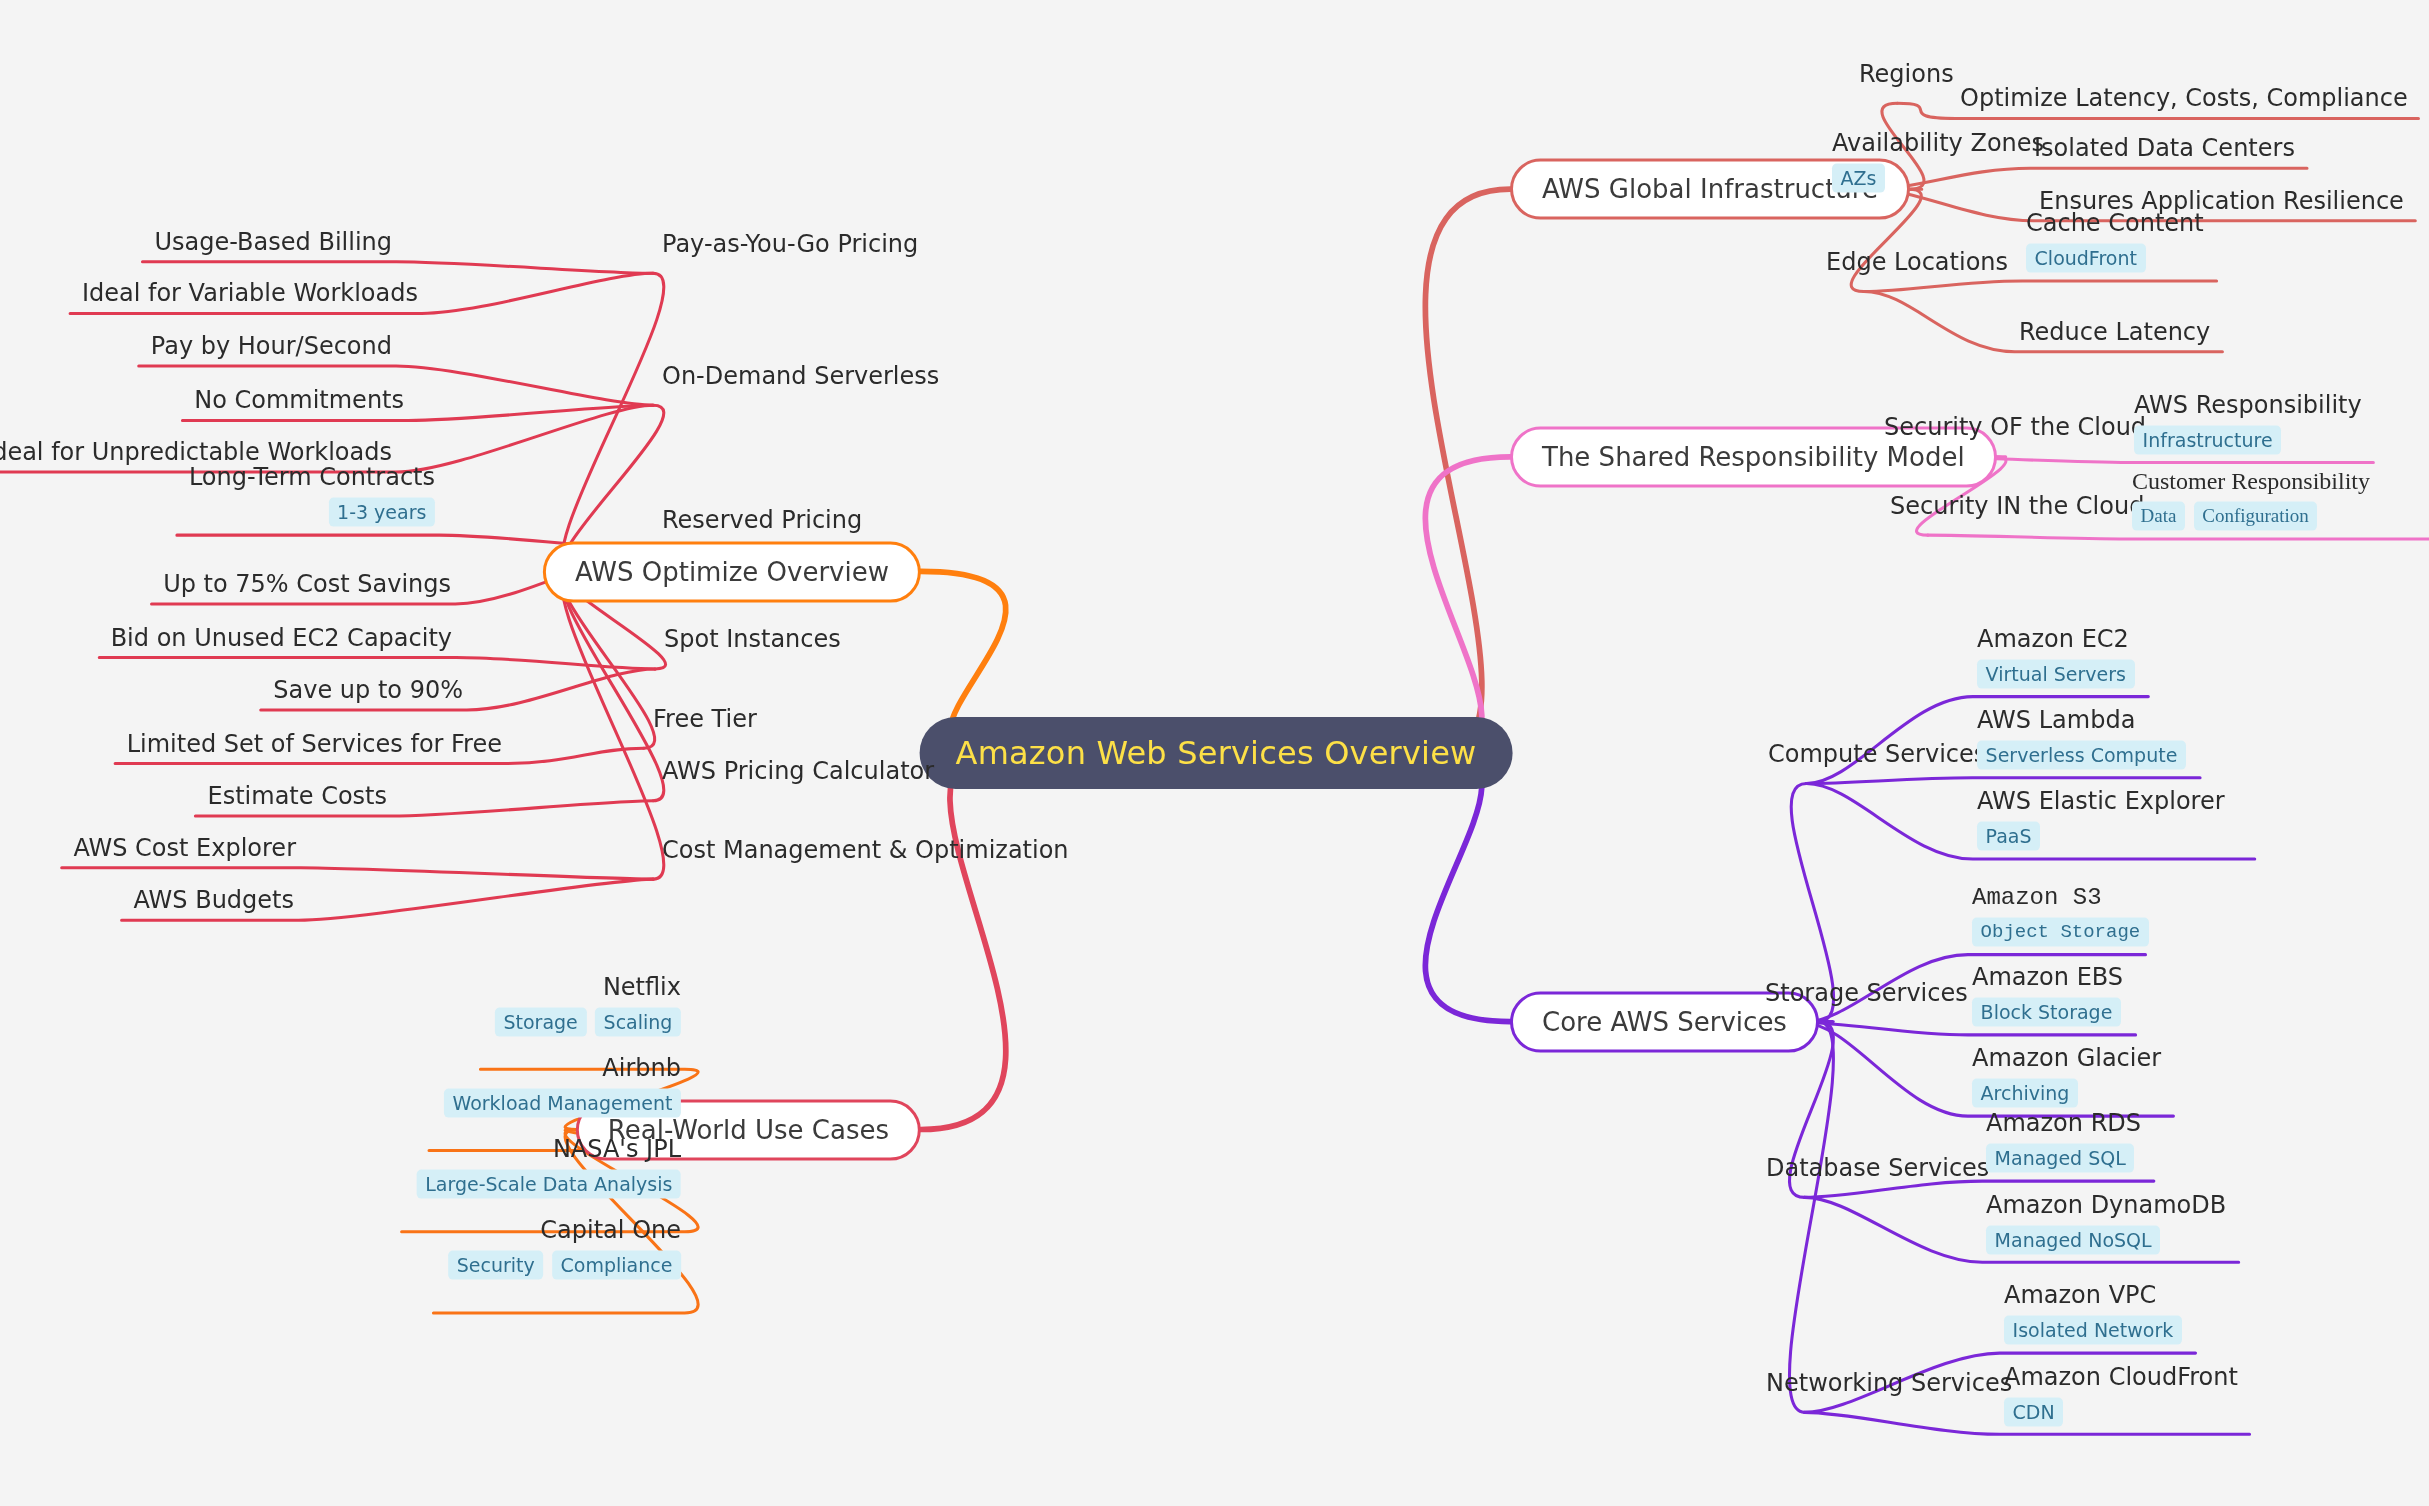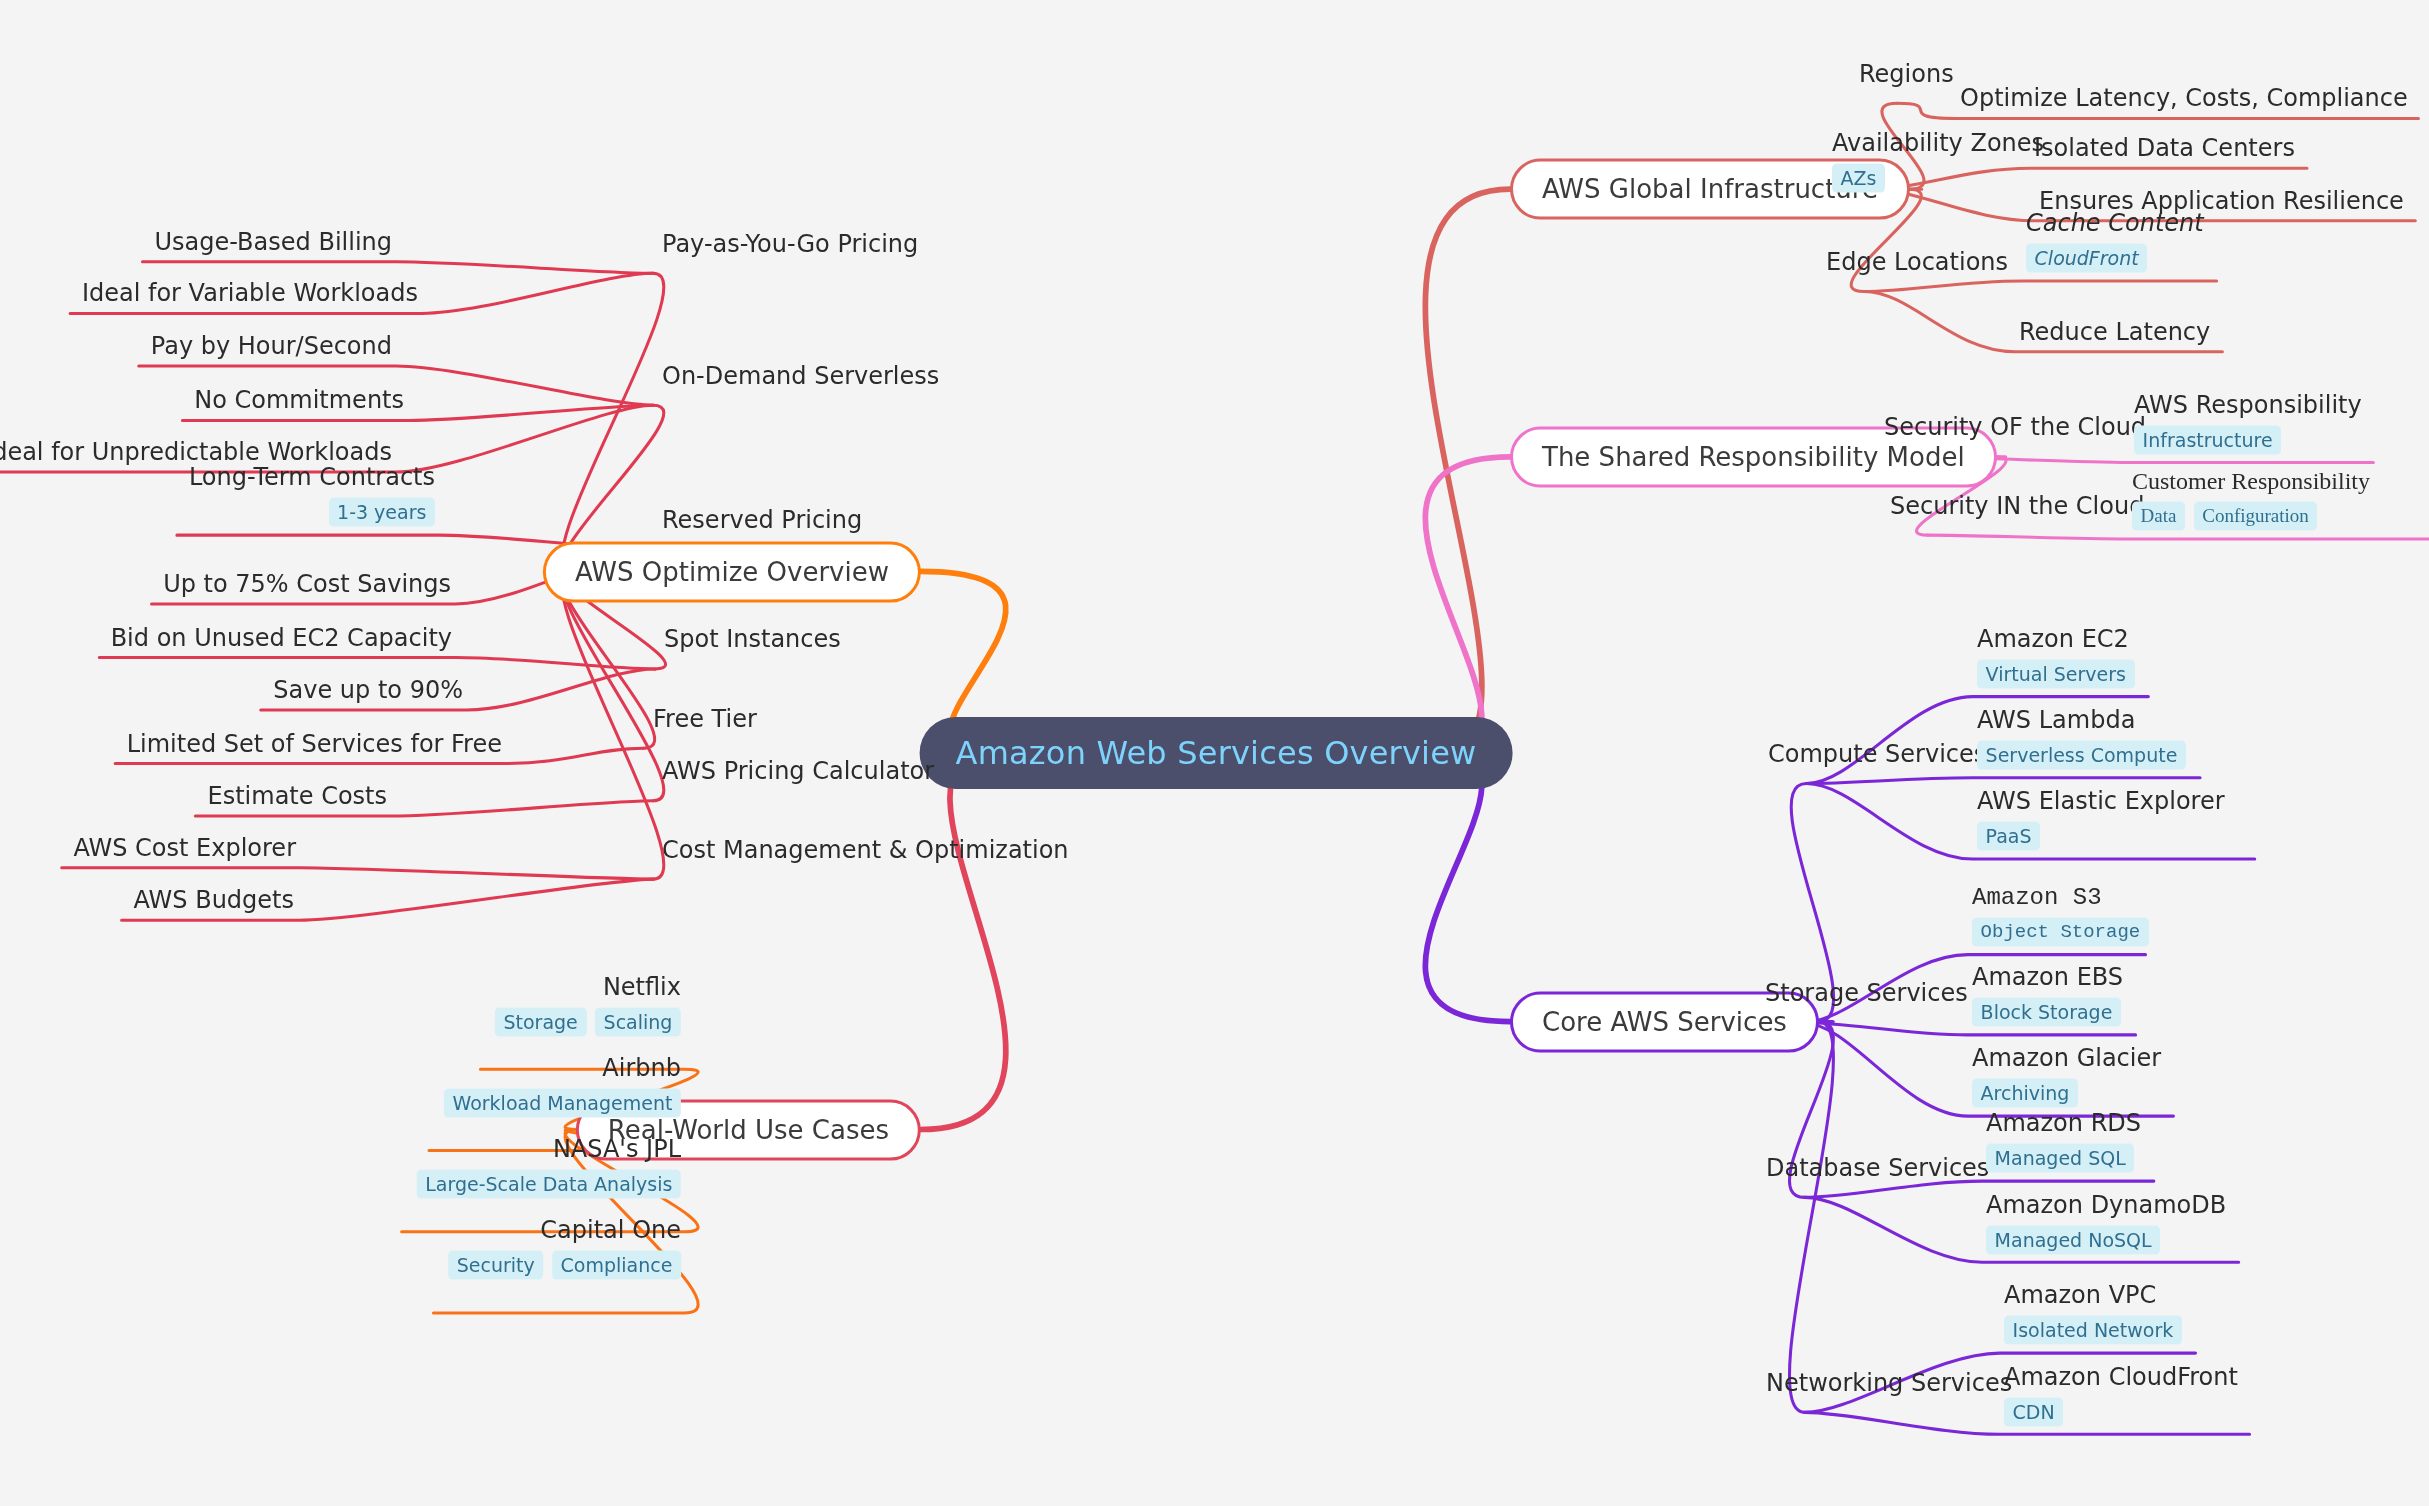--- a/index.html
+++ b/index.html
@@ -97,21 +97,21 @@
       <path d="M598.875,598 C538.875,598 743,920 683,920" fill="none" stroke="#e03a52" stroke-width="3.2" stroke-linecap="round"></path>
       <path d="M683,920 C633,920 380,908 314,908 L64.109375,908" fill="none" stroke="#e03a52" stroke-width="3.2" stroke-linecap="round"></path>
       <path d="M683,920 C633,920 378,963 312,963 L126.78125,963" fill="none" stroke="#e03a52" stroke-width="3.2" stroke-linecap="round"></path>
       <path d="M1037,788 C887,788 1193,1182 963,1182" fill="none" stroke="#e0455c" stroke-width="6" stroke-linecap="round"></path>
       <path d="M603.015625,1182 C533.015625,1182 792,1119 716,1119 L502.296875,1119" fill="none" stroke="#f97316" stroke-width="3.2" stroke-linecap="round"></path>
       <path d="M603.015625,1182 C533.015625,1182 792,1204 716,1204 L448.5,1204" fill="none" stroke="#f97316" stroke-width="3.2" stroke-linecap="round"></path>
       <path d="M603.015625,1182 C533.015625,1182 792,1289 716,1289 L419.828125,1289" fill="none" stroke="#f97316" stroke-width="3.2" stroke-linecap="round"></path>
       <path d="M603.015625,1182 C533.015625,1182 792,1374 716,1374 L453.125,1374" fill="none" stroke="#f97316" stroke-width="3.2" stroke-linecap="round"></path>
     </svg>
   <div id="nodes">
-      <div class="node root-node" style="left: 1216px; top: 753px; transform: translate(-50%, -50%); background: rgb(75, 79, 107); color: #7dd3fc;">Amazon Web Services Overview</div>
+      <div class="node root-node" style="left: 1216px; top: 753px; transform: translate(-50%, -50%); background: rgb(75, 79, 107); color: #fde047;">Amazon Web Services Overview</div>
       <div class="node pill" style="left: 1510px; top: 189px; border-color: rgb(217, 100, 95);">AWS Global Infrastructure</div>
       <div class="node stack" style="left: 1859px; top: 75px;">
         <div class="lbl small">Regions</div>
       </div>
       <div class="node stack" style="left: 1960px; top: 99px;">
         <div class="lbl small">Optimize Latency, Costs, Compliance</div>
       </div>
       <div class="node stack" style="left: 1832px; top: 161px;">
         <div class="lbl small">Availability Zones</div>
         <div class="tags">
@@ -120,21 +120,21 @@
       </div>
       <div class="node stack" style="left: 2034px; top: 149px;">
         <div class="lbl small">Isolated Data Centers</div>
       </div>
       <div class="node stack" style="left: 2039px; top: 202px;">
         <div class="lbl small">Ensures Application Resilience</div>
       </div>
       <div class="node stack" style="left: 1826px; top: 263px;">
         <div class="lbl small">Edge Locations</div>
       </div>
-      <div class="node stack" style="left: 2026px; top: 241px; font-style: italic;">
+      <div class="node stack" style="left: 2026px; top: 241px;">
         <div class="lbl small">Cache Content</div>
         <div class="tags">
           <span class="tag">CloudFront</span>
         </div>
       </div>
       <div class="node stack" style="left: 2019px; top: 333px;">
         <div class="lbl small">Reduce Latency</div>
       </div>
       <div class="node pill" style="left: 1510px; top: 457px; border-color: rgb(239, 115, 200);">The Shared Responsibility Model</div>
       <div class="node stack" style="left: 1884px; top: 428px;">

